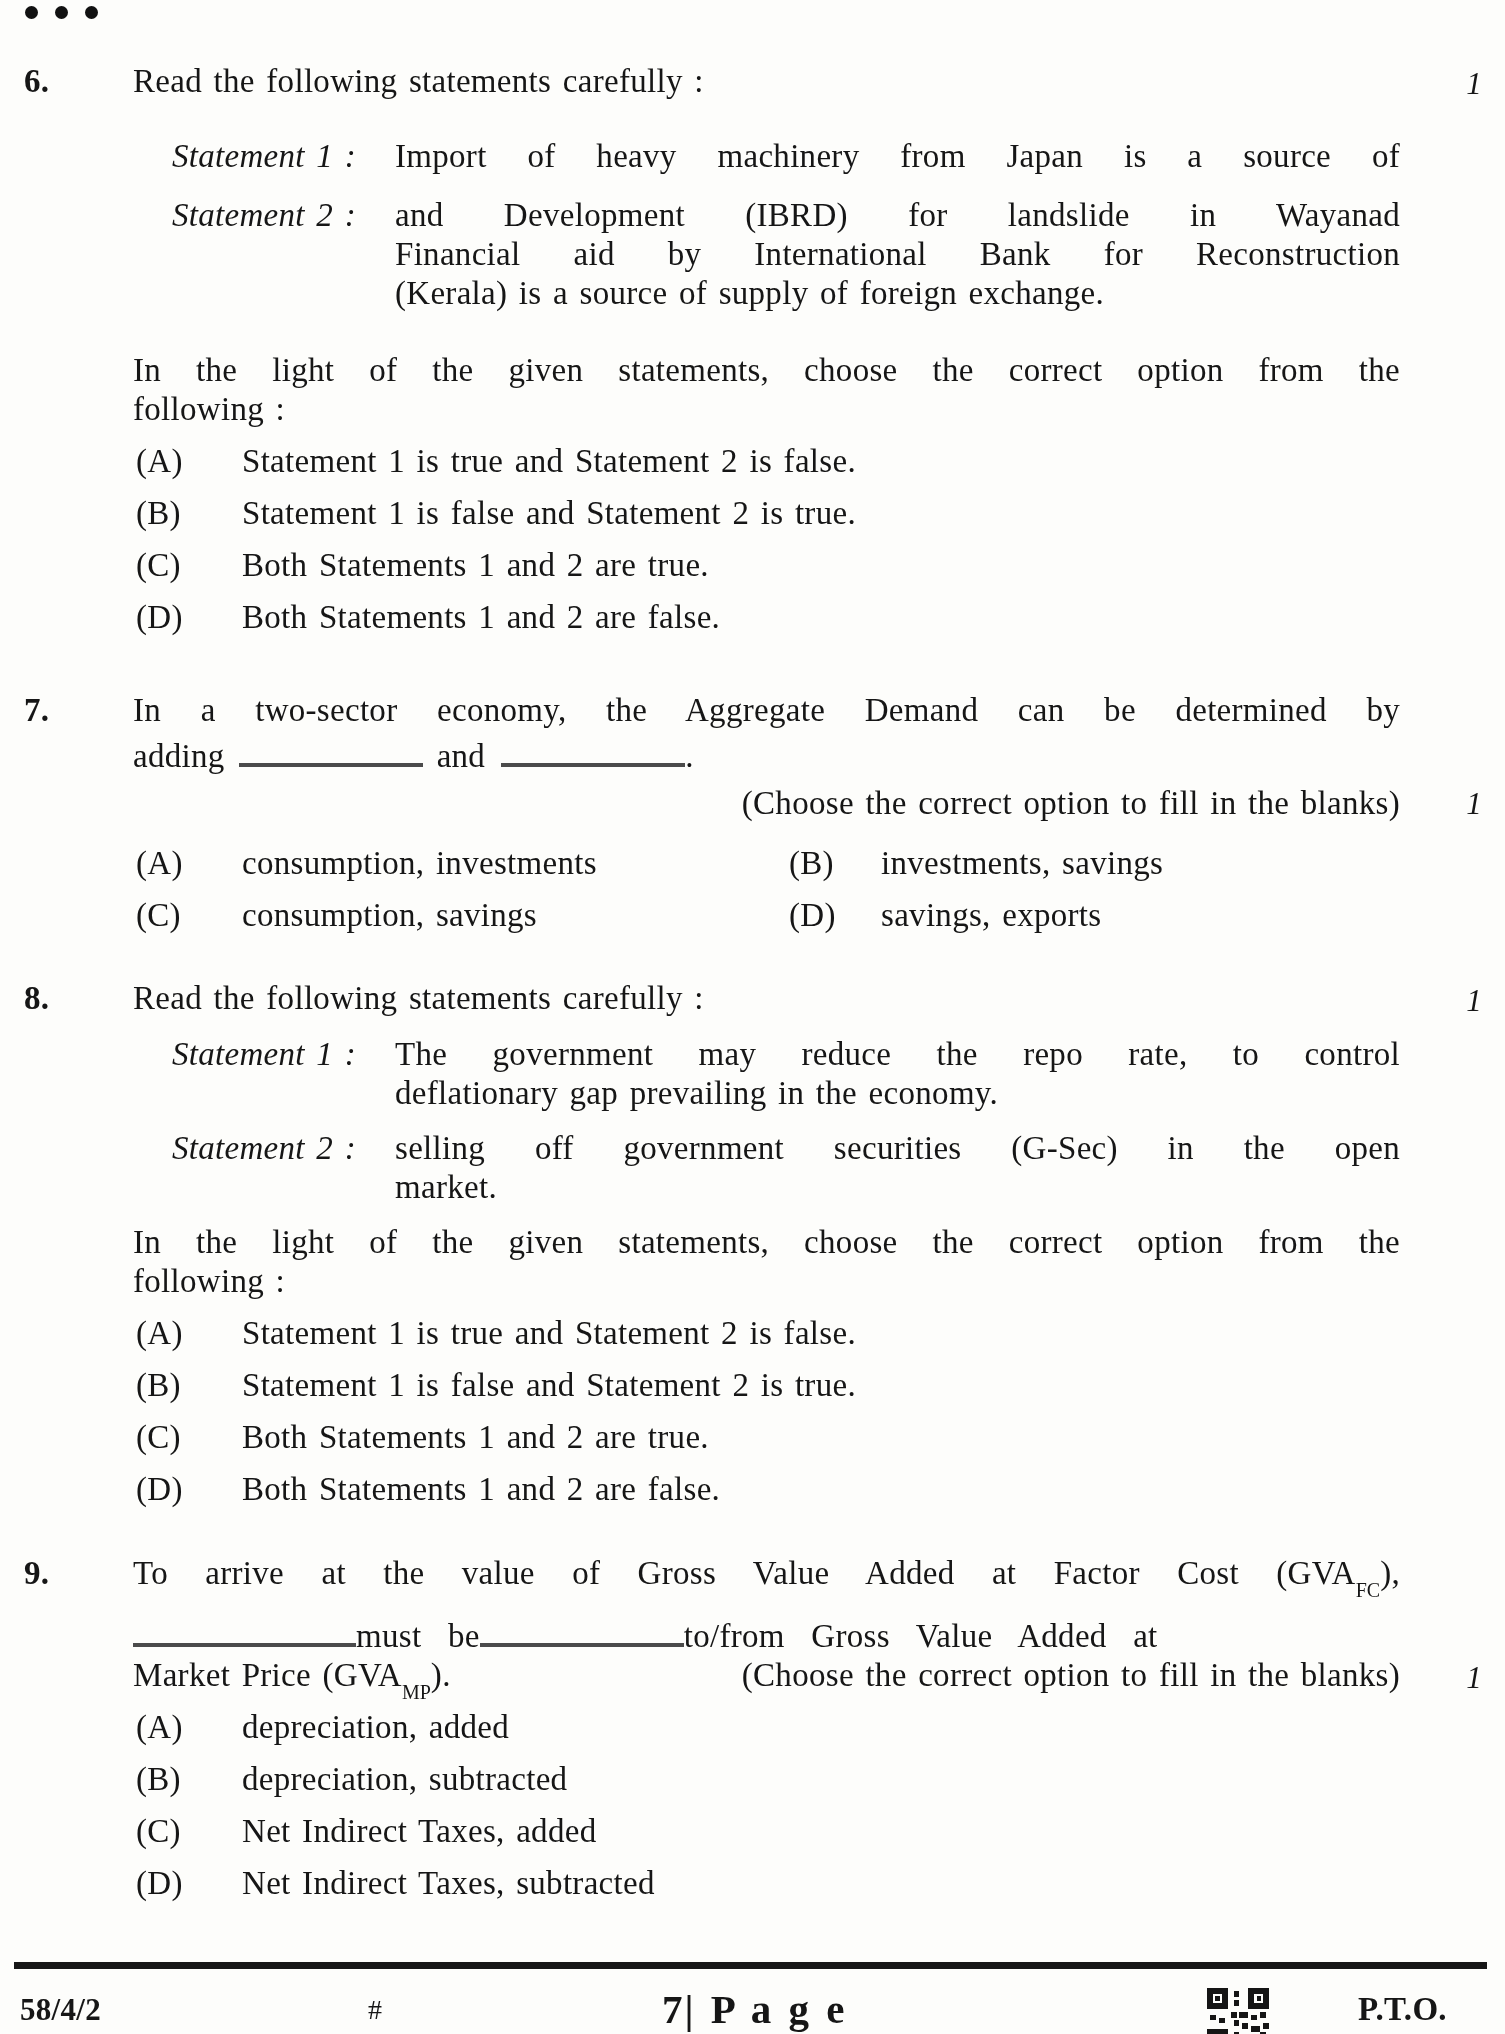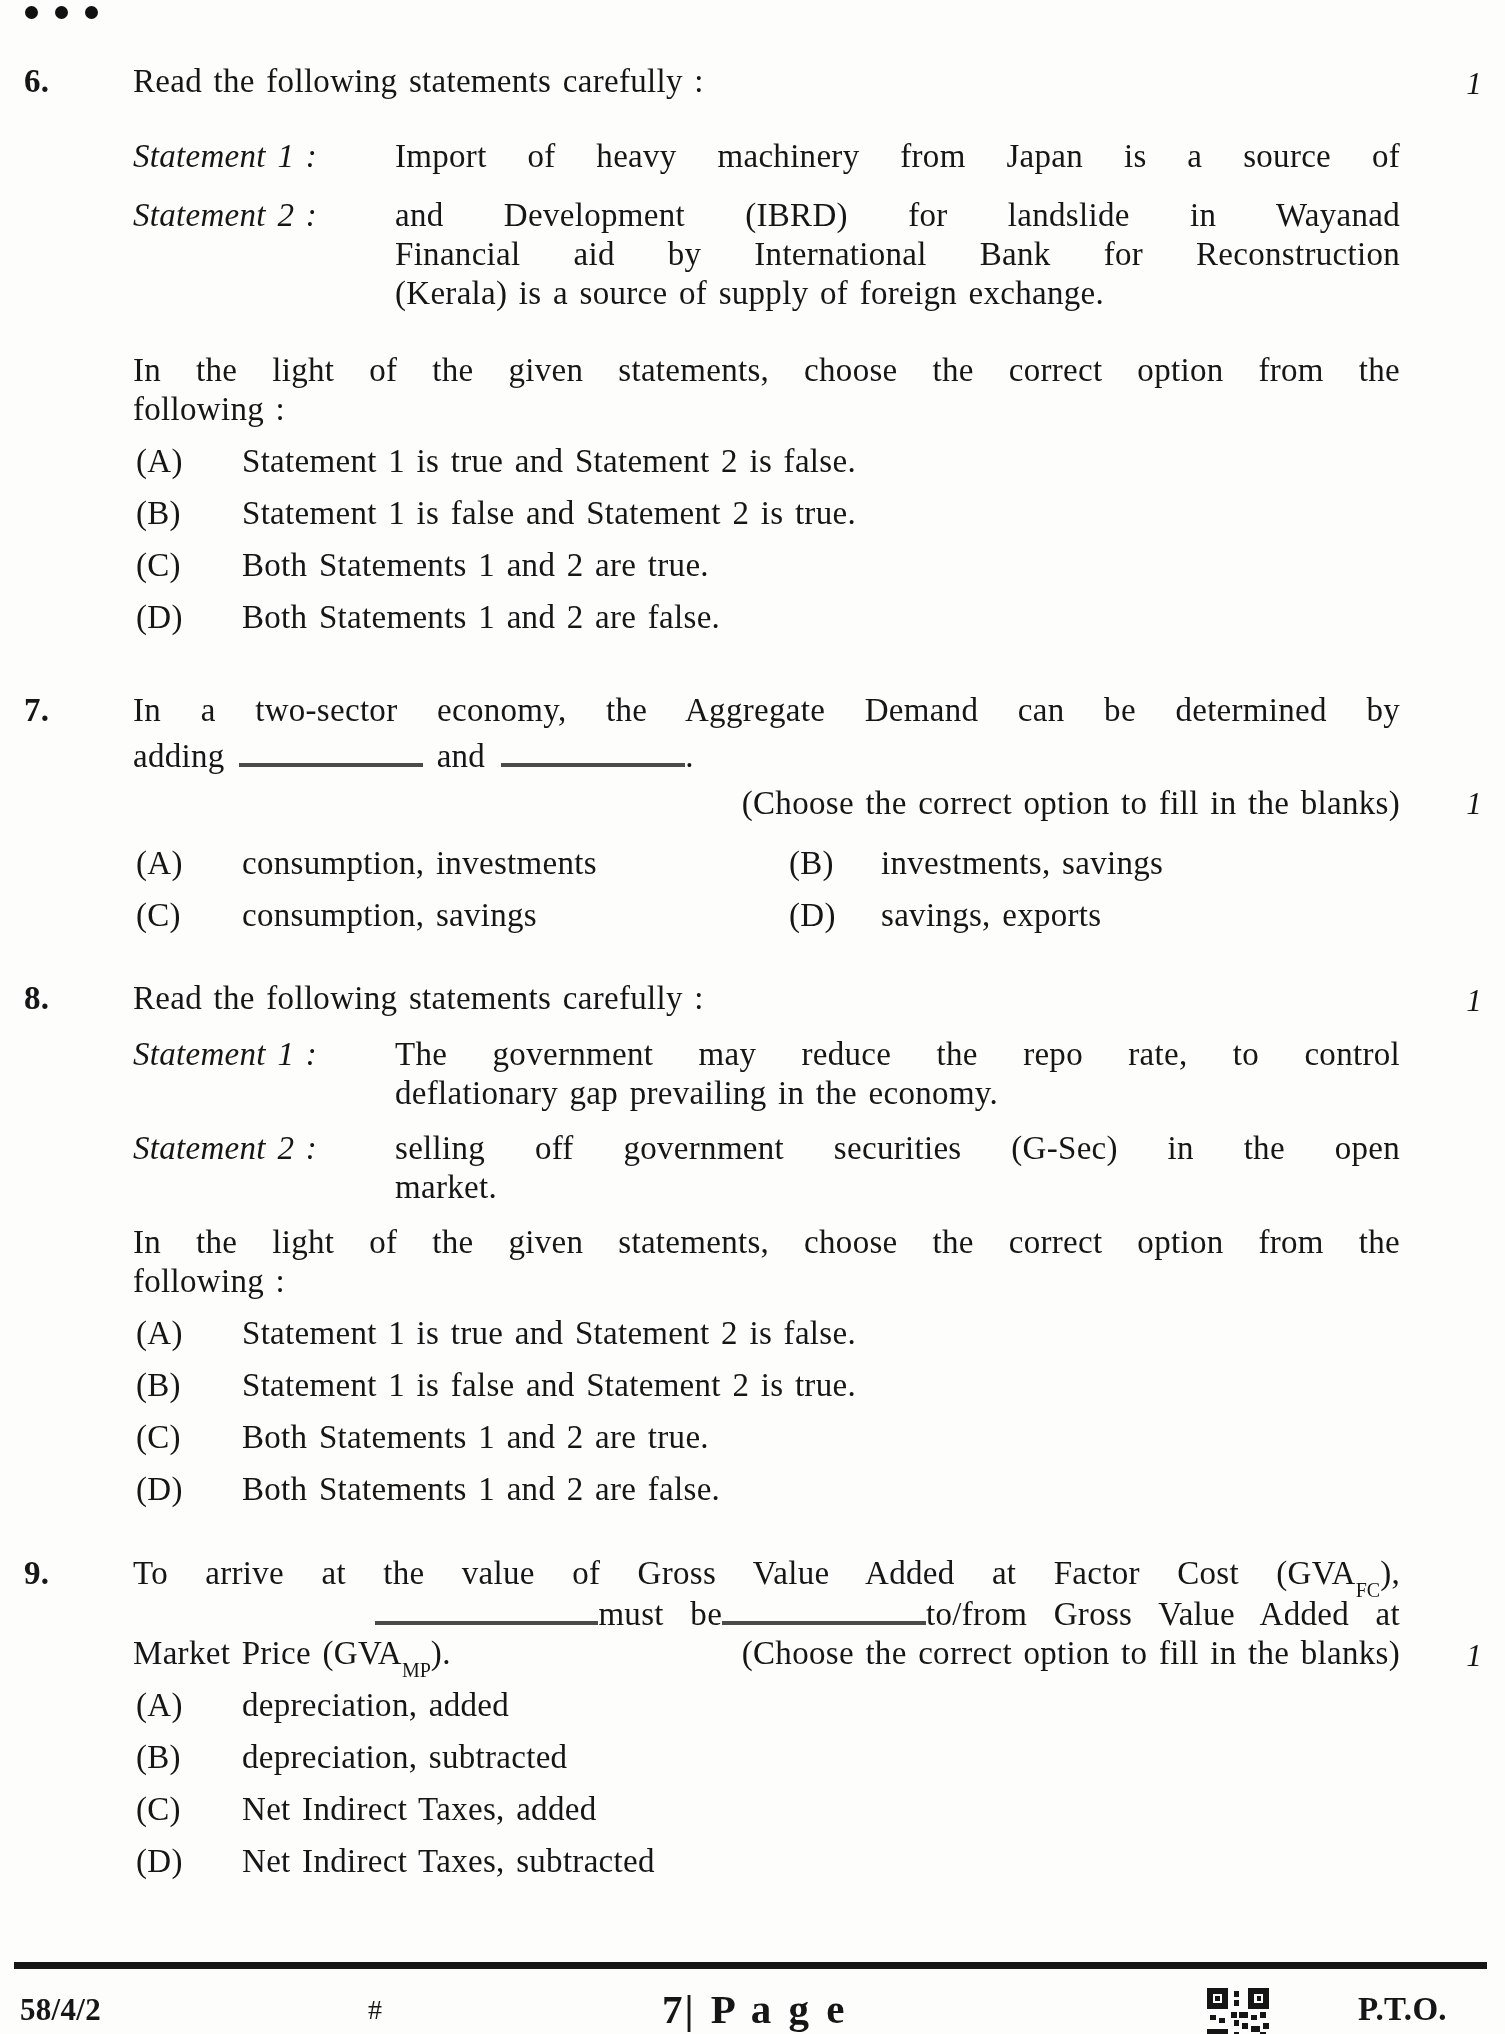--- a/index.html
+++ b/index.html
@@ -17,21 +17,21 @@
   
   .content{margin-left:133px; width:1267px; padding-top:62px;}
 
   .question{position:relative;}
   .qnum{position:absolute; left:-109px; top:0; font-weight:bold;}
   .marks{position:absolute; right:-82px; top:2px; font-style:italic; font-size:31px;}
 
   .jl{text-align:justify; text-align-last:justify;}
 
   .stmt{display:flex;}
-  .slabel{flex:0 0 262px; font-style:italic;}
+  .slabel{flex:0 0 262px; font-style:italic;text-align:center;}
   .stext{flex:1;}
 
   .q6 .stmt1{margin-top:36px}
   .q6 .stmt2{margin-top:20px}
   .q6 .prompt{margin-top:38px}
   .q7{margin-top:54px}
   .q8{margin-top:44px}
   .q8 .stmt1{margin-top:17px}
   .q8 .stmt2{margin-top:16px}
   .q8 .prompt{margin-top:16px}
@@ -50,21 +50,21 @@
   .g2 .olabel{flex:0 0 92px;}
 
   .blankline{margin-top:5px;}
   .blank{display:inline-block; border-bottom:4px solid #4b4b4b; height:0.85em;}
   .b1{width:184px; margin:0 14px 0 14px;}
   .b2{width:184px; margin-left:16px;}
 
   .choose-row{position:relative; margin-top:8px; text-align:right;}
   .choose-row .marks{top:0;}
 
-  .q9 .l2{display:flex; justify-content:flex-end; align-items:baseline; word-spacing:18px;}
+  .q9 .l2{margin-top:22px; display:flex; justify-content:flex-start; align-items:baseline; word-spacing:18px;}
   .b3{width:223px;} .b4{width:204px;}
   .q9 .l3{position:relative; display:flex; justify-content:space-between; align-items:baseline;}
   sub{font-size:20px; line-height:0; position:relative; top:0.28em; letter-spacing:0;}
 
   
   .rule{position:absolute; left:14px; top:1962px; width:1473px; height:7px; background:#161616;}
   .footer-item{position:absolute; top:1990px; white-space:nowrap;}
   .fcode{left:20px; font-weight:bold; font-size:31px;}
   .fhash{left:368px; font-size:28px;}
   .fpage{left:662px; font-size:41px; font-weight:bold; letter-spacing:2px;}

